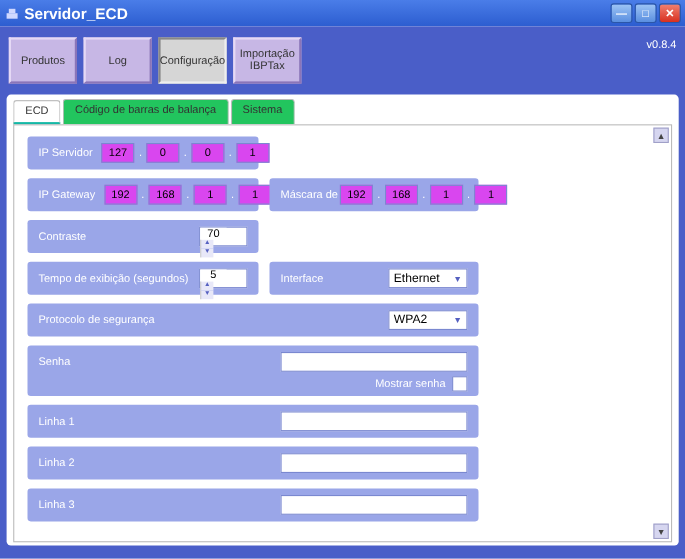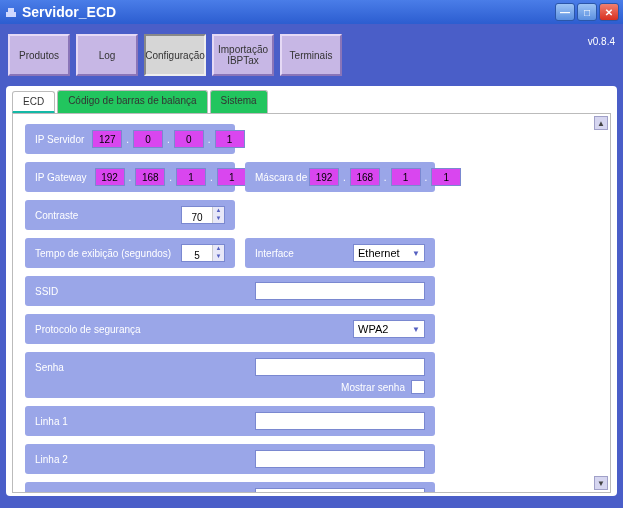--- a/index.html
+++ b/index.html
@@ -136,26 +136,27 @@
       width: 30px; height: 18px;
       background: #d946ef;
       border: 1px solid #7a88d0;
       text-align: center;
       font-size: 10px;
       padding: 0;
     }
     .ip-dot { color: #fff; font-size: 10px; padding: 0 2px; }
     
     .spinner {
-      display: flex; align-items: flex-end;
+      display: flex; align-items: flex-start;
       background: #fff;
       border: 1px solid #7a88d0;
       height: 18px;
       width: 44px;
       margin-left: auto;
+      flex-direction: column;
     }
     .spinner-val { flex:1; text-align:center; font-size:10px; border:none; width:24px; }
     .spinner-btns { display:flex; flex-direction:column; width:12px; }
     .sp-b { height:8px; font-size:6px; line-height:6px; text-align:center; background:#e8e8f8; border-left:1px solid #ccc; cursor:pointer; color:#5560c0;}
     
     .push-right { margin-left: auto; }
     .chk {
       width: 14px; height: 14px;
       background: #fff;
       border: 1px solid #7a88d0;
@@ -197,21 +198,20 @@
   </div>
 </div>
 
 <div class="app-frame">
 
   <div class="toolbar-area">
     <div class="tool-btn">Produtos</div>
     <div class="tool-btn">Log</div>
     <div class="tool-btn active">Configuração</div>
     <div class="tool-btn">Importação IBPTax</div>
-    <div class="tool-btn">Terminais</div>
     <div class="version">v0.8.4</div>
   </div>
 
   <div class="content-panel">
     <div class="tabs">
       <div class="tab active">ECD</div>
       <div class="tab">Código de barras de balança</div>
       <div class="tab">Sistema</div>
     </div>
 
@@ -290,26 +290,20 @@
         </div>
         <div class="field-box right">
           <span class="fld-label">Interface</span>
           <div class="sel push-right">
             <span>Ethernet</span>
             <span class="sel-arrow">▼</span>
           </div>
         </div>
       </div>
 
-      <div class="row-pair">
-        <div class="field-box full">
-          <span class="fld-label">SSID</span>
-          <input class="txt" value="" style="">
-        </div>
-      </div>
 
       <div class="row-pair">
         <div class="field-box full">
           <span class="fld-label">Protocolo de segurança</span>
           <div class="sel push-right" style="width:72px;">
             <span>WPA2</span>
             <span class="sel-arrow">▼</span>
           </div>
         </div>
       </div>

